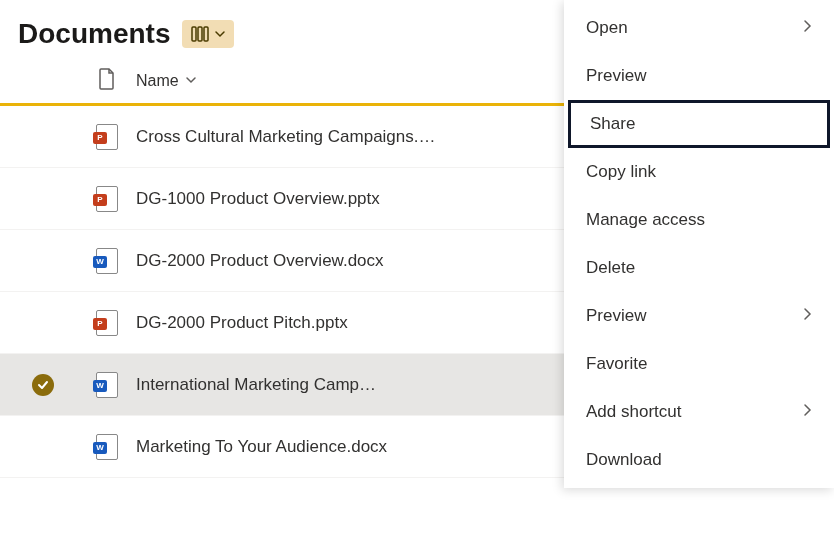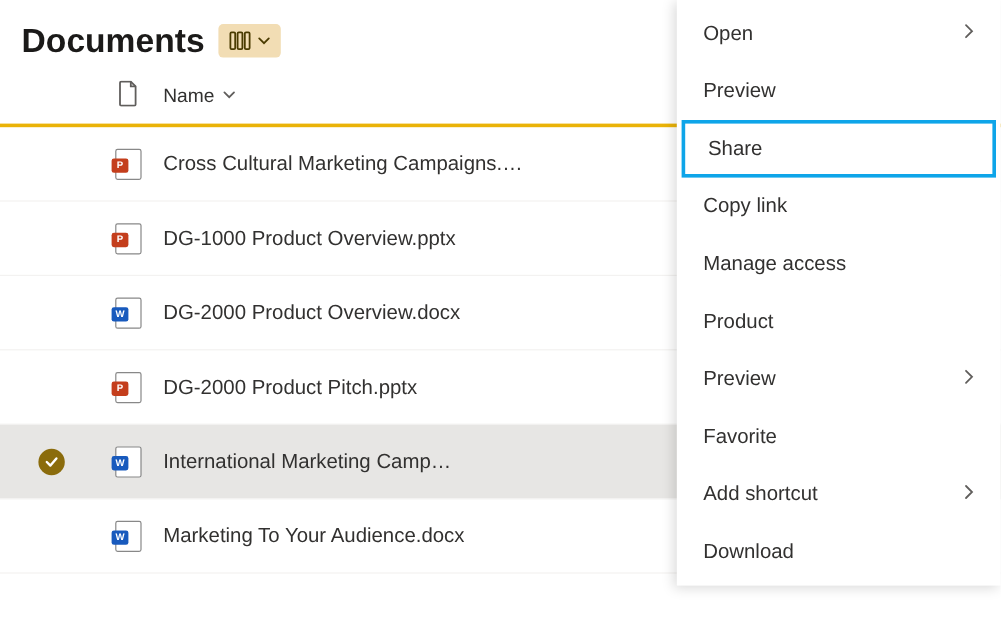--- a/index.html
+++ b/index.html
@@ -132,21 +132,21 @@
       display: flex;
       align-items: center;
       justify-content: space-between;
       padding: 14px 22px;
       font-size: 17px;
       color: #323130;
       cursor: pointer;
       gap: 48px;
     }
     .menu-item.highlighted {
-      border: 3px solid #0ea5e9;
+      border: 3px solid #0f172a;
       padding: 11px 19px;
       margin: 0 4px;
     }
     .chev-right {
       color: #605e5c;
     }
     .spacer { flex: 1; }
   </style>
 </head>
 <body>
@@ -281,21 +281,21 @@
       <div class="menu-item highlighted">
         <span>Share</span>
       </div>
       <div class="menu-item">
         <span>Copy link</span>
       </div>
       <div class="menu-item">
         <span>Manage access</span>
       </div>
       <div class="menu-item">
-        <span>Product</span>
+        <span>Delete</span>
       </div>
       <div class="menu-item">
         <span>Preview</span>
         <span class="chev-right"><svg width="10" height="14" viewBox="0 0 10 14">
             <path d="M3 2l5 5-5 5" stroke="#605e5c" stroke-width="1.5" fill="none" stroke-linecap="round"></path>
           </svg></span>
       </div>
       <div class="menu-item">
         <span>Favorite</span>
       </div>

